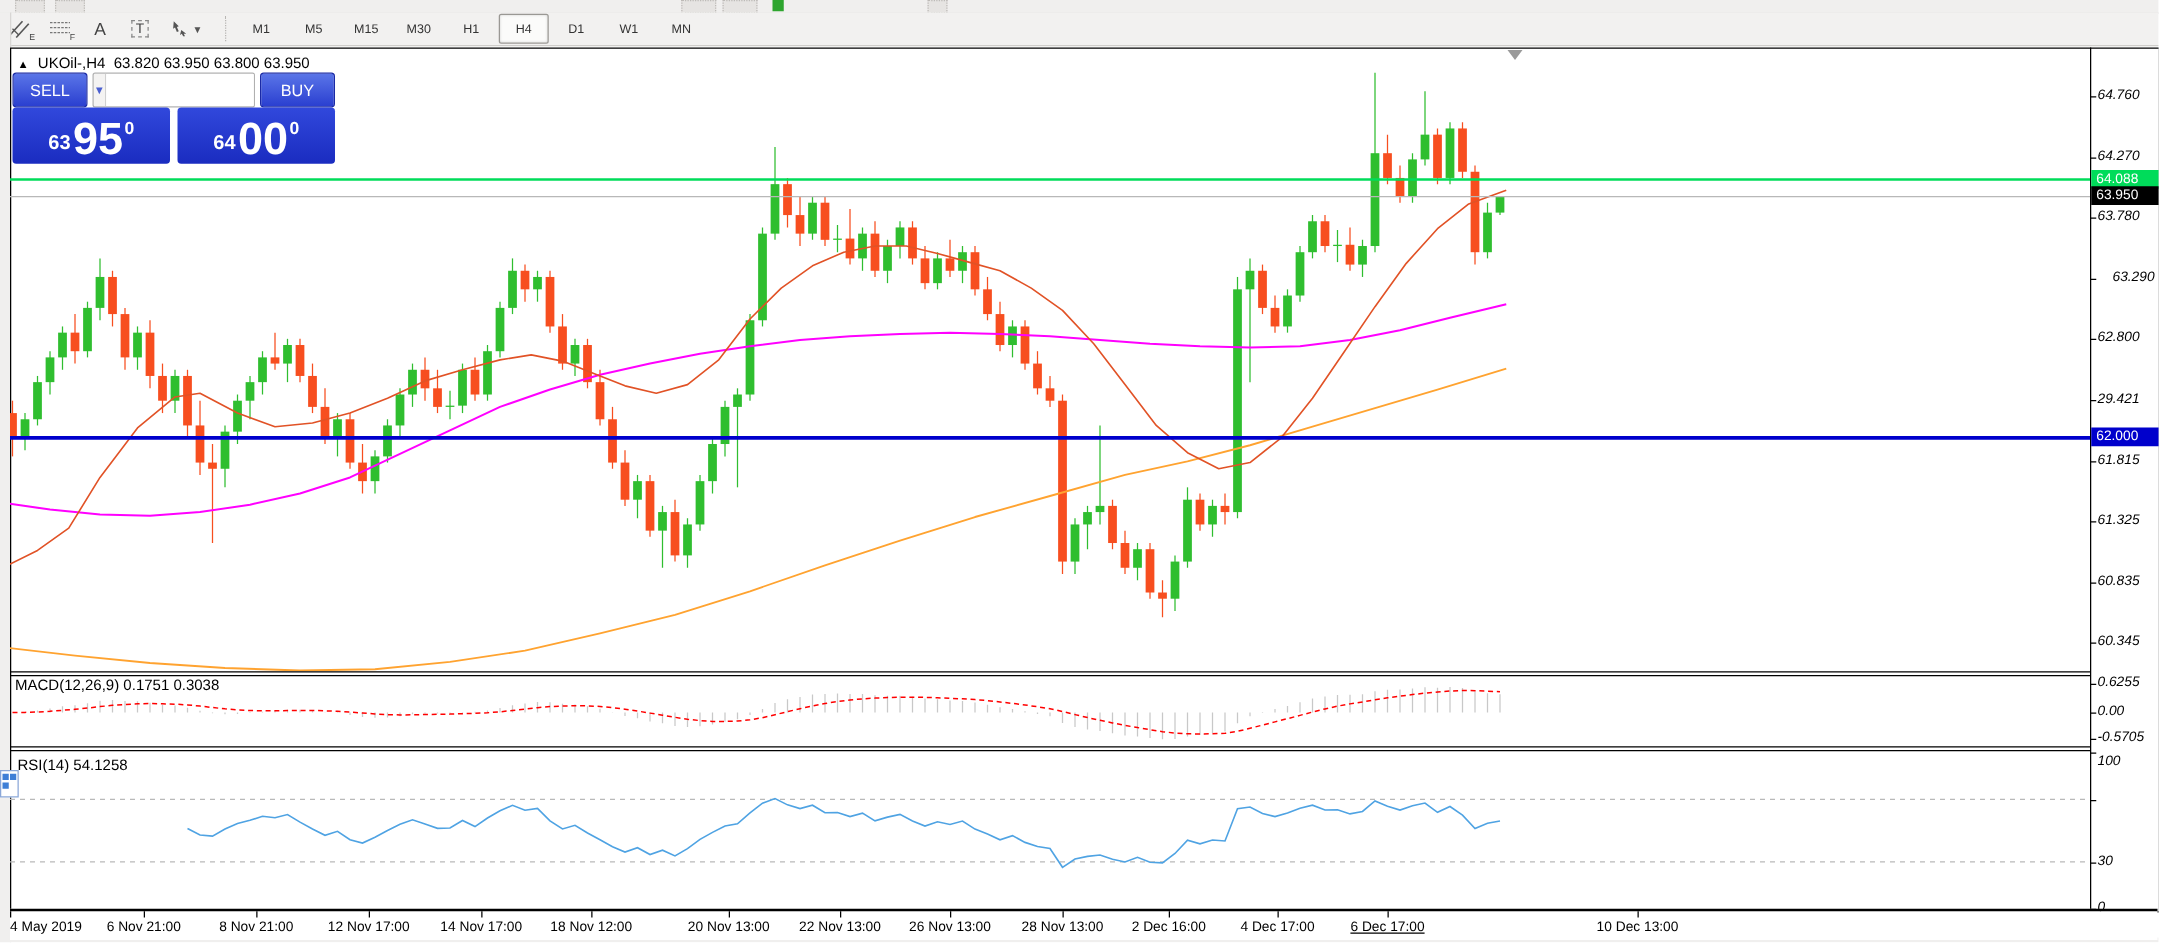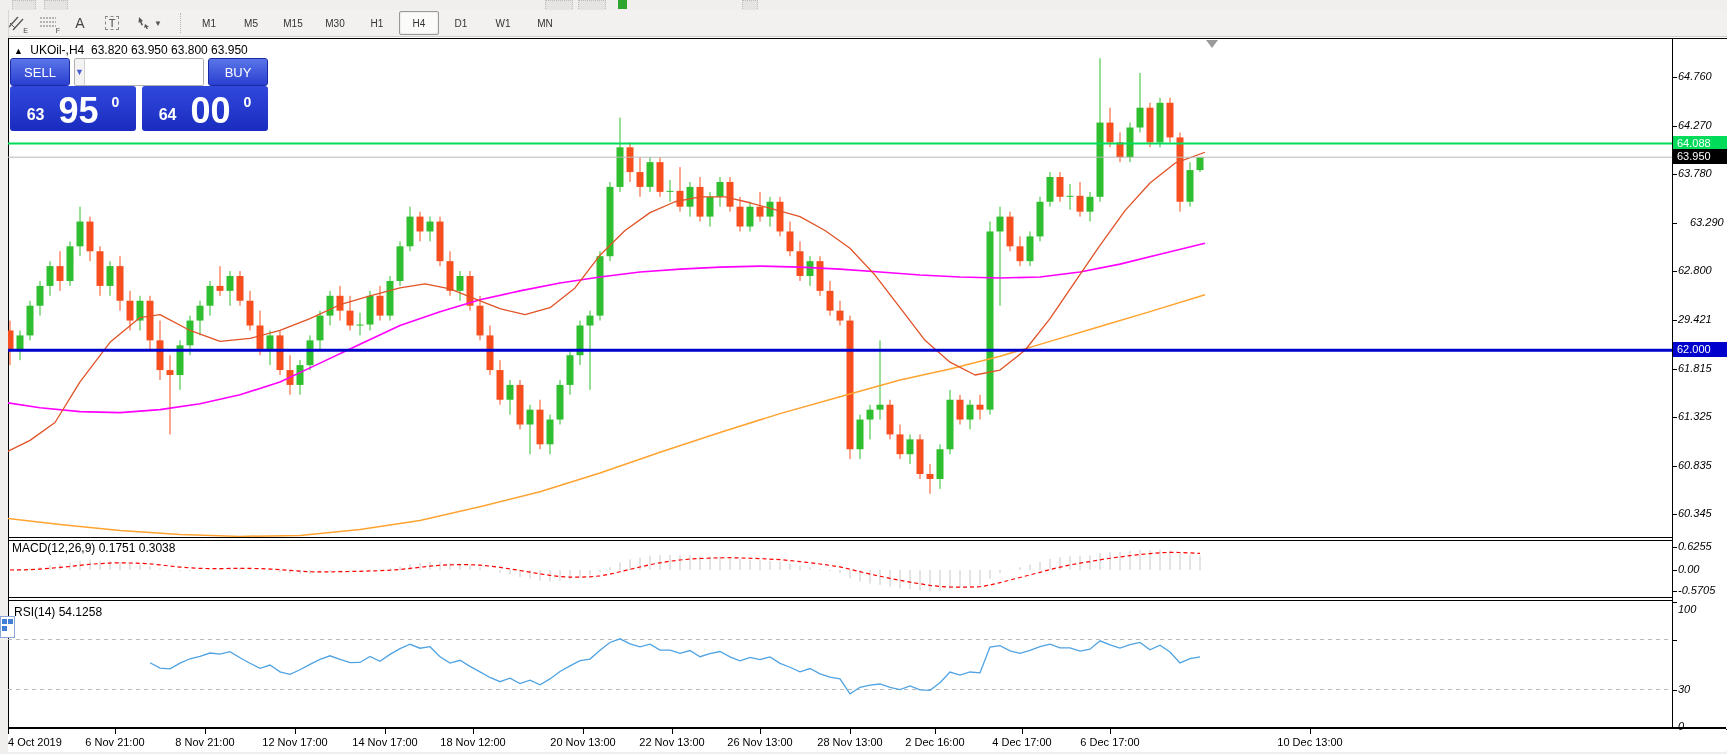--- a/index.html
+++ b/index.html
@@ -34,21 +34,21 @@
   #sym-title{position:absolute;left:14px;top:43px;font-size:12px;color:#000;z-index:20;white-space:nowrap;}
   #sym-title .tri{font-size:9px;margin-right:4px;}
   #trade-panel{position:absolute;left:10px;top:58px;width:258px;z-index:21;}
   .tp-row1{display:flex;height:26px;}
   .tp-btn{width:58px;height:26px;border:1px solid #1a2aa6;border-radius:3px;background:linear-gradient(#5a75e8,#2a3fd0);color:#fff;font-size:13px;display:flex;align-items:center;justify-content:center;}
   .vol-wrap{display:flex;height:26px;margin:0 4px;flex:1;border:1px solid #b0b0b0;background:#fff;border-radius:2px;overflow:hidden;}
   .spin{width:22px;height:100%;background:#f4f3f2;border:0;display:flex;align-items:center;justify-content:center;color:#4a5fd0;font-size:9px;}
   .spin.left{border-right:1px solid #d0d0d0;}
   #vol-input{flex:1;border:0;outline:none;font-size:14px;text-align:right;padding-right:6px;font-family:"Liberation Sans",sans-serif;}
   .tp-row2{display:flex;margin-top:2px;}
-  .big-quote{width:126px;height:45px;border-radius:3px;background:linear-gradient(#3148dc,#1a2cc0);color:#fff;display:flex;align-items:flex-end;justify-content:center;padding-bottom:3px;box-sizing:border-box;gap:12px;}
+  .big-quote{width:126px;height:45px;border-radius:3px;background:linear-gradient(#3148dc,#1a2cc0);color:#fff;display:flex;align-items:flex-end;justify-content:center;padding-bottom:3px;box-sizing:border-box;}
   .big-quote.left{margin-right:6px;}
   .bq-small{font-size:16px;font-weight:bold;margin:0 2px 4px 0;}
   .bq-big{font-size:36px;font-weight:bold;line-height:34px;}
   .bq-sup{font-size:14px;font-weight:bold;margin:0 0 18px 1px;}
   
   #annotation{position:absolute;left:1208px;top:420px;font-size:38px;font-weight:bold;color:#f91a10;z-index:15;letter-spacing:1px;white-space:nowrap;}
   
   #shift-marker{position:absolute;left:1206px;top:40px;width:0;height:0;border-left:6px solid transparent;border-right:6px solid transparent;border-top:8px solid #9a9a9a;z-index:13;}
   
   #time-axis{position:absolute;left:8px;top:727px;width:1718px;height:23px;background:#fff;border-top:2px solid #000;z-index:10;}
@@ -534,21 +534,21 @@
 
   <div class="ind-label" style="left:12px;top:541px;">MACD(12,26,9) 0.1751 0.3038</div>
   <div class="ind-label" style="left:14px;top:605px;">RSI(14) 54.1258</div>
 
 
   <div id="shift-marker"></div>
 
   <div id="price-axis"></div>
   <div id="time-axis">
       <div class="t-tick" style="left: 0px;"></div>
-      <div class="t-label" style="left: 0px;">4 Oct 2019</div>
+      <div class="t-label" style="left: 0px;">4 May 2019</div>
       <div class="t-tick" style="left: 107px;"></div>
       <div class="t-label" style="left: 107px; transform: translateX(-50%);">6 Nov 21:00</div>
       <div class="t-tick" style="left: 197px;"></div>
       <div class="t-label" style="left: 197px; transform: translateX(-50%);">8 Nov 21:00</div>
       <div class="t-tick" style="left: 287px;"></div>
       <div class="t-label" style="left: 287px; transform: translateX(-50%);">12 Nov 17:00</div>
       <div class="t-tick" style="left: 377px;"></div>
       <div class="t-label" style="left: 377px; transform: translateX(-50%);">14 Nov 17:00</div>
       <div class="t-tick" style="left: 465px;"></div>
       <div class="t-label" style="left: 465px; transform: translateX(-50%);">18 Nov 12:00</div>
@@ -558,21 +558,21 @@
       <div class="t-label" style="left: 664px; transform: translateX(-50%);">22 Nov 13:00</div>
       <div class="t-tick" style="left: 752px;"></div>
       <div class="t-label" style="left: 752px; transform: translateX(-50%);">26 Nov 13:00</div>
       <div class="t-tick" style="left: 842px;"></div>
       <div class="t-label" style="left: 842px; transform: translateX(-50%);">28 Nov 13:00</div>
       <div class="t-tick" style="left: 927px;"></div>
       <div class="t-label" style="left: 927px; transform: translateX(-50%);">2 Dec 16:00</div>
       <div class="t-tick" style="left: 1014px;"></div>
       <div class="t-label" style="left: 1014px; transform: translateX(-50%);">4 Dec 17:00</div>
       <div class="t-tick" style="left: 1102px;"></div>
-      <div class="t-label" style="left: 1102px; transform: translateX(-50%);">6 Dec 17:00</div>
+      <div class="t-label" style="left: 1102px; transform: translateX(-50%); text-decoration: underline;">6 Dec 17:00</div>
       <div class="t-tick" style="left: 1302px;"></div>
       <div class="t-label" style="left: 1302px; transform: translateX(-50%);">10 Dec 13:00</div>
     </div>
   <div id="bottomstrip"></div>
 <div class="axis-tick" style="top: 77.022px;"></div>
     <div class="axis-label" style="top: 70.022px;">64.760</div>
     <div class="axis-tick" style="top: 125.532px;"></div>
     <div class="axis-label" style="top: 118.532px;">64.270</div>
     <div class="axis-tick" style="top: 174.042px;"></div>
     <div class="axis-label" style="top: 167.042px;">63.780</div>

